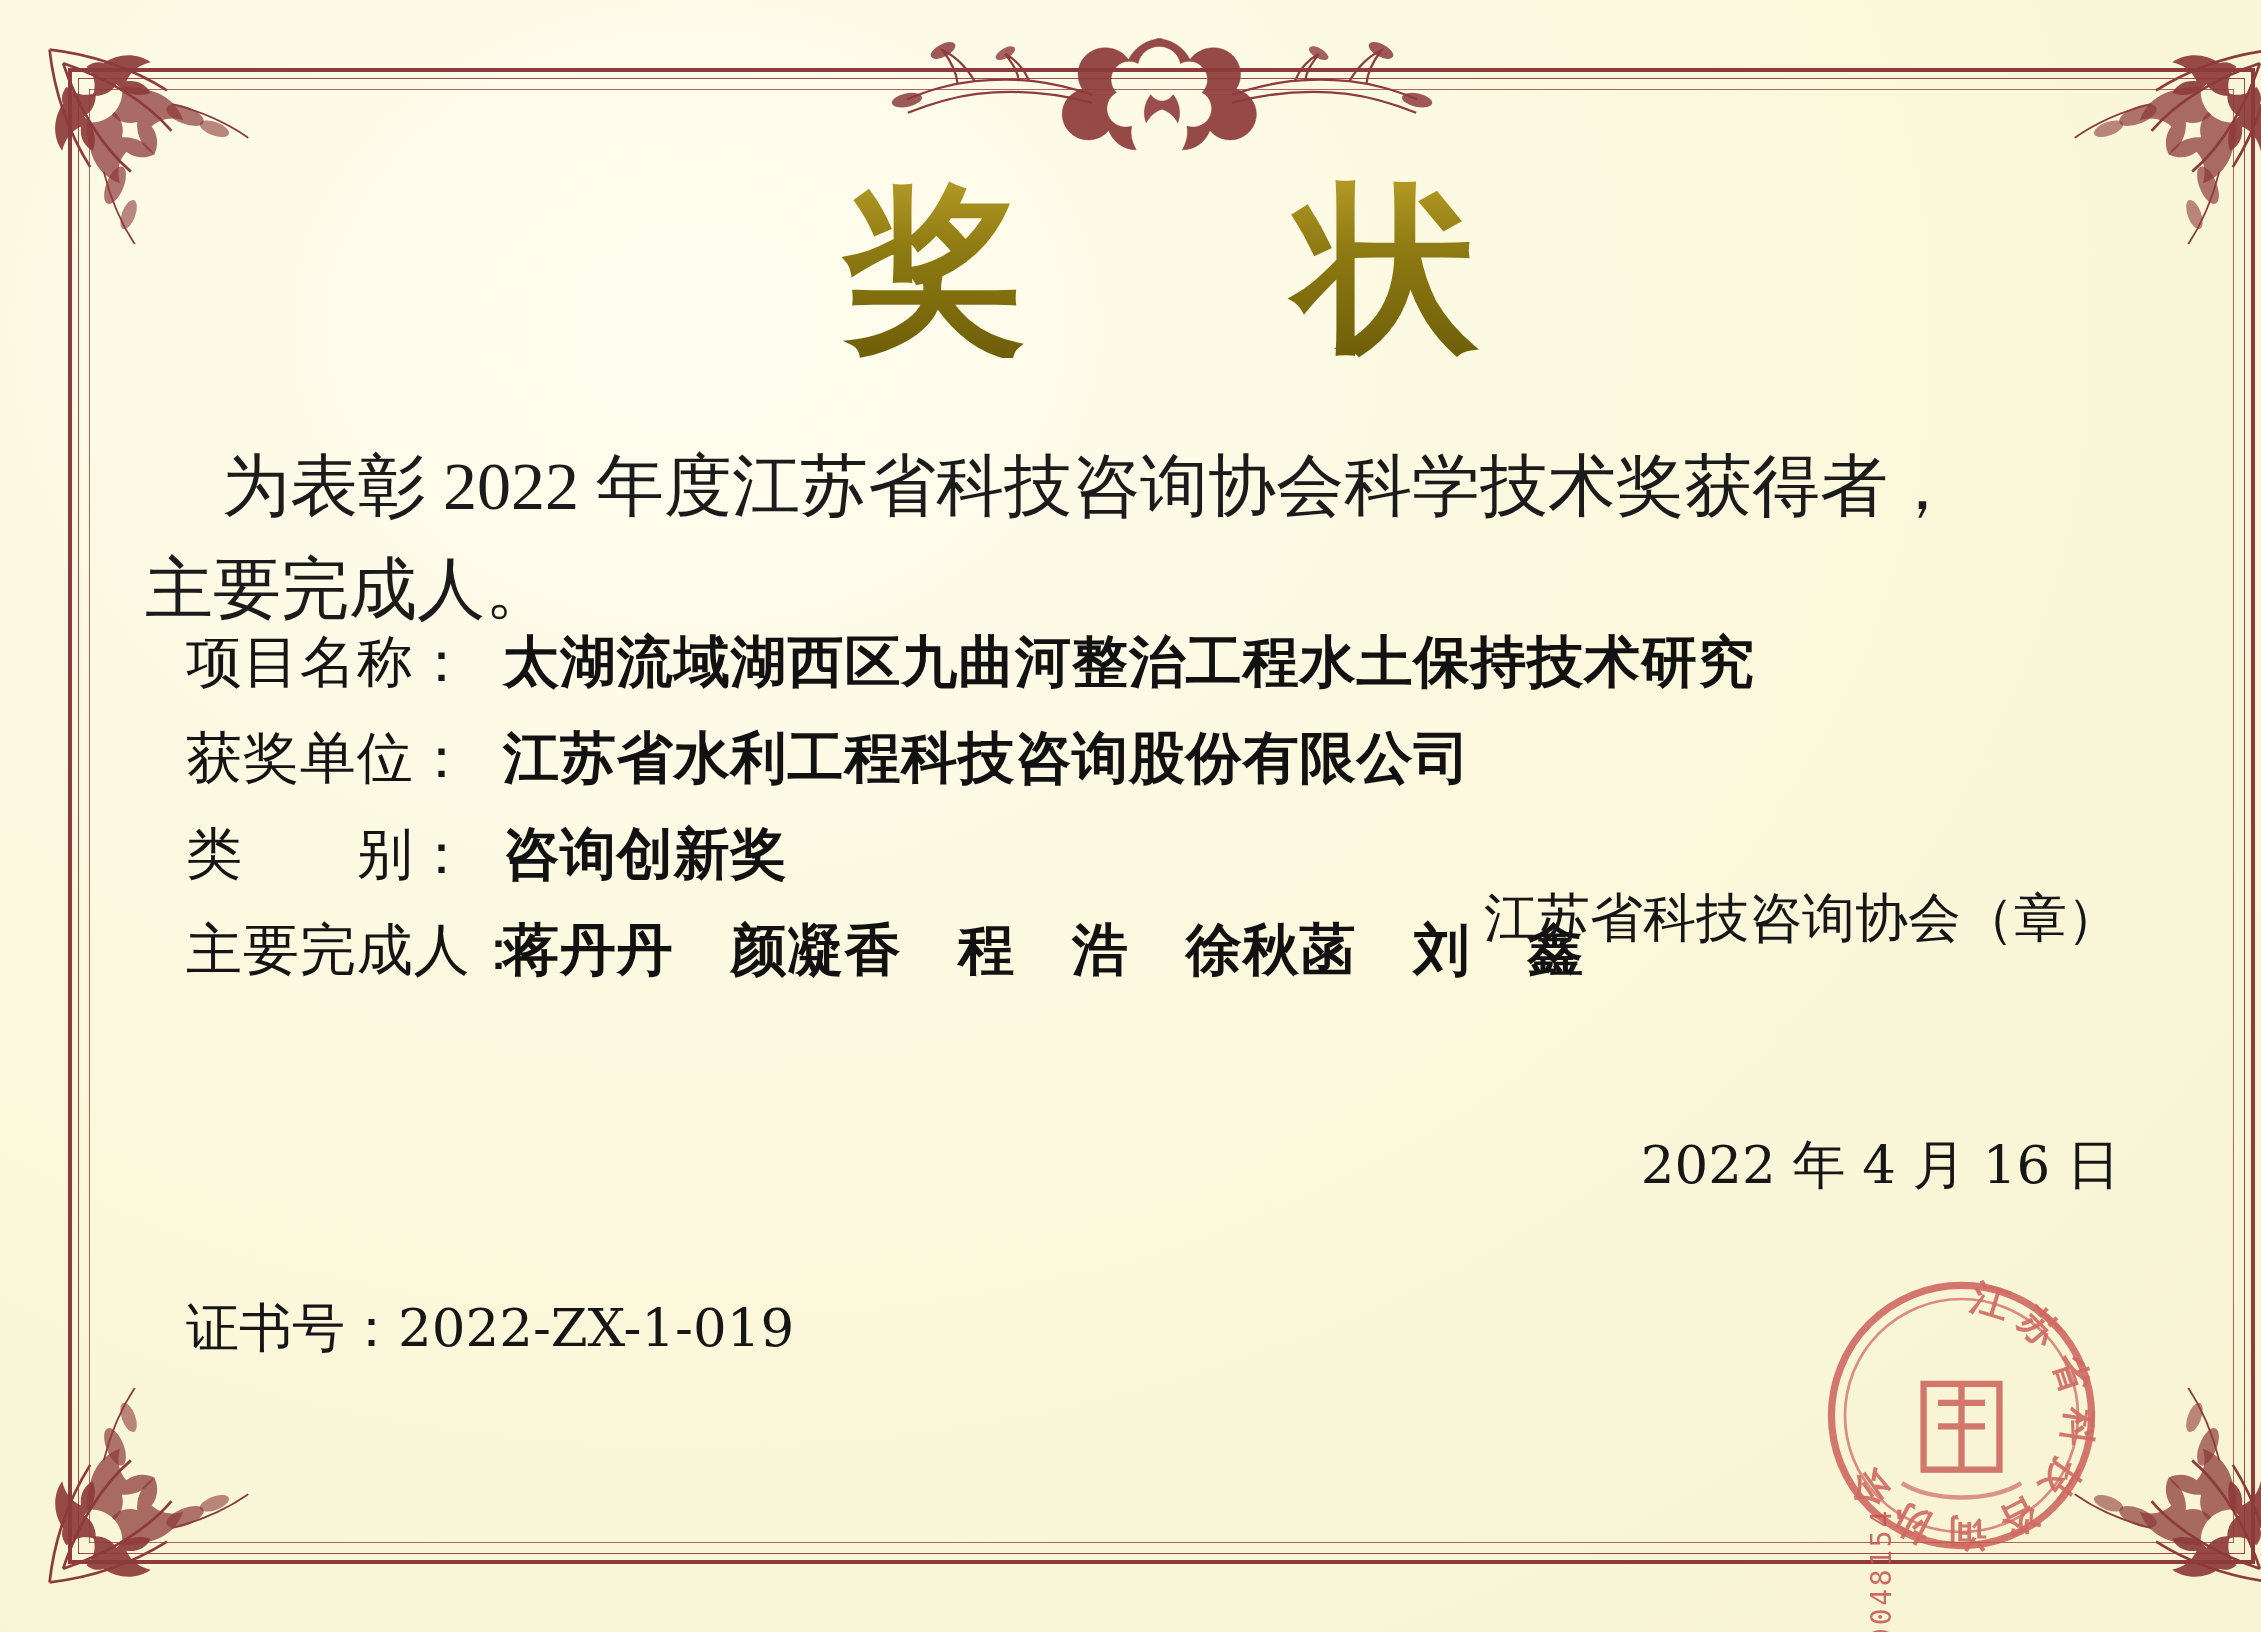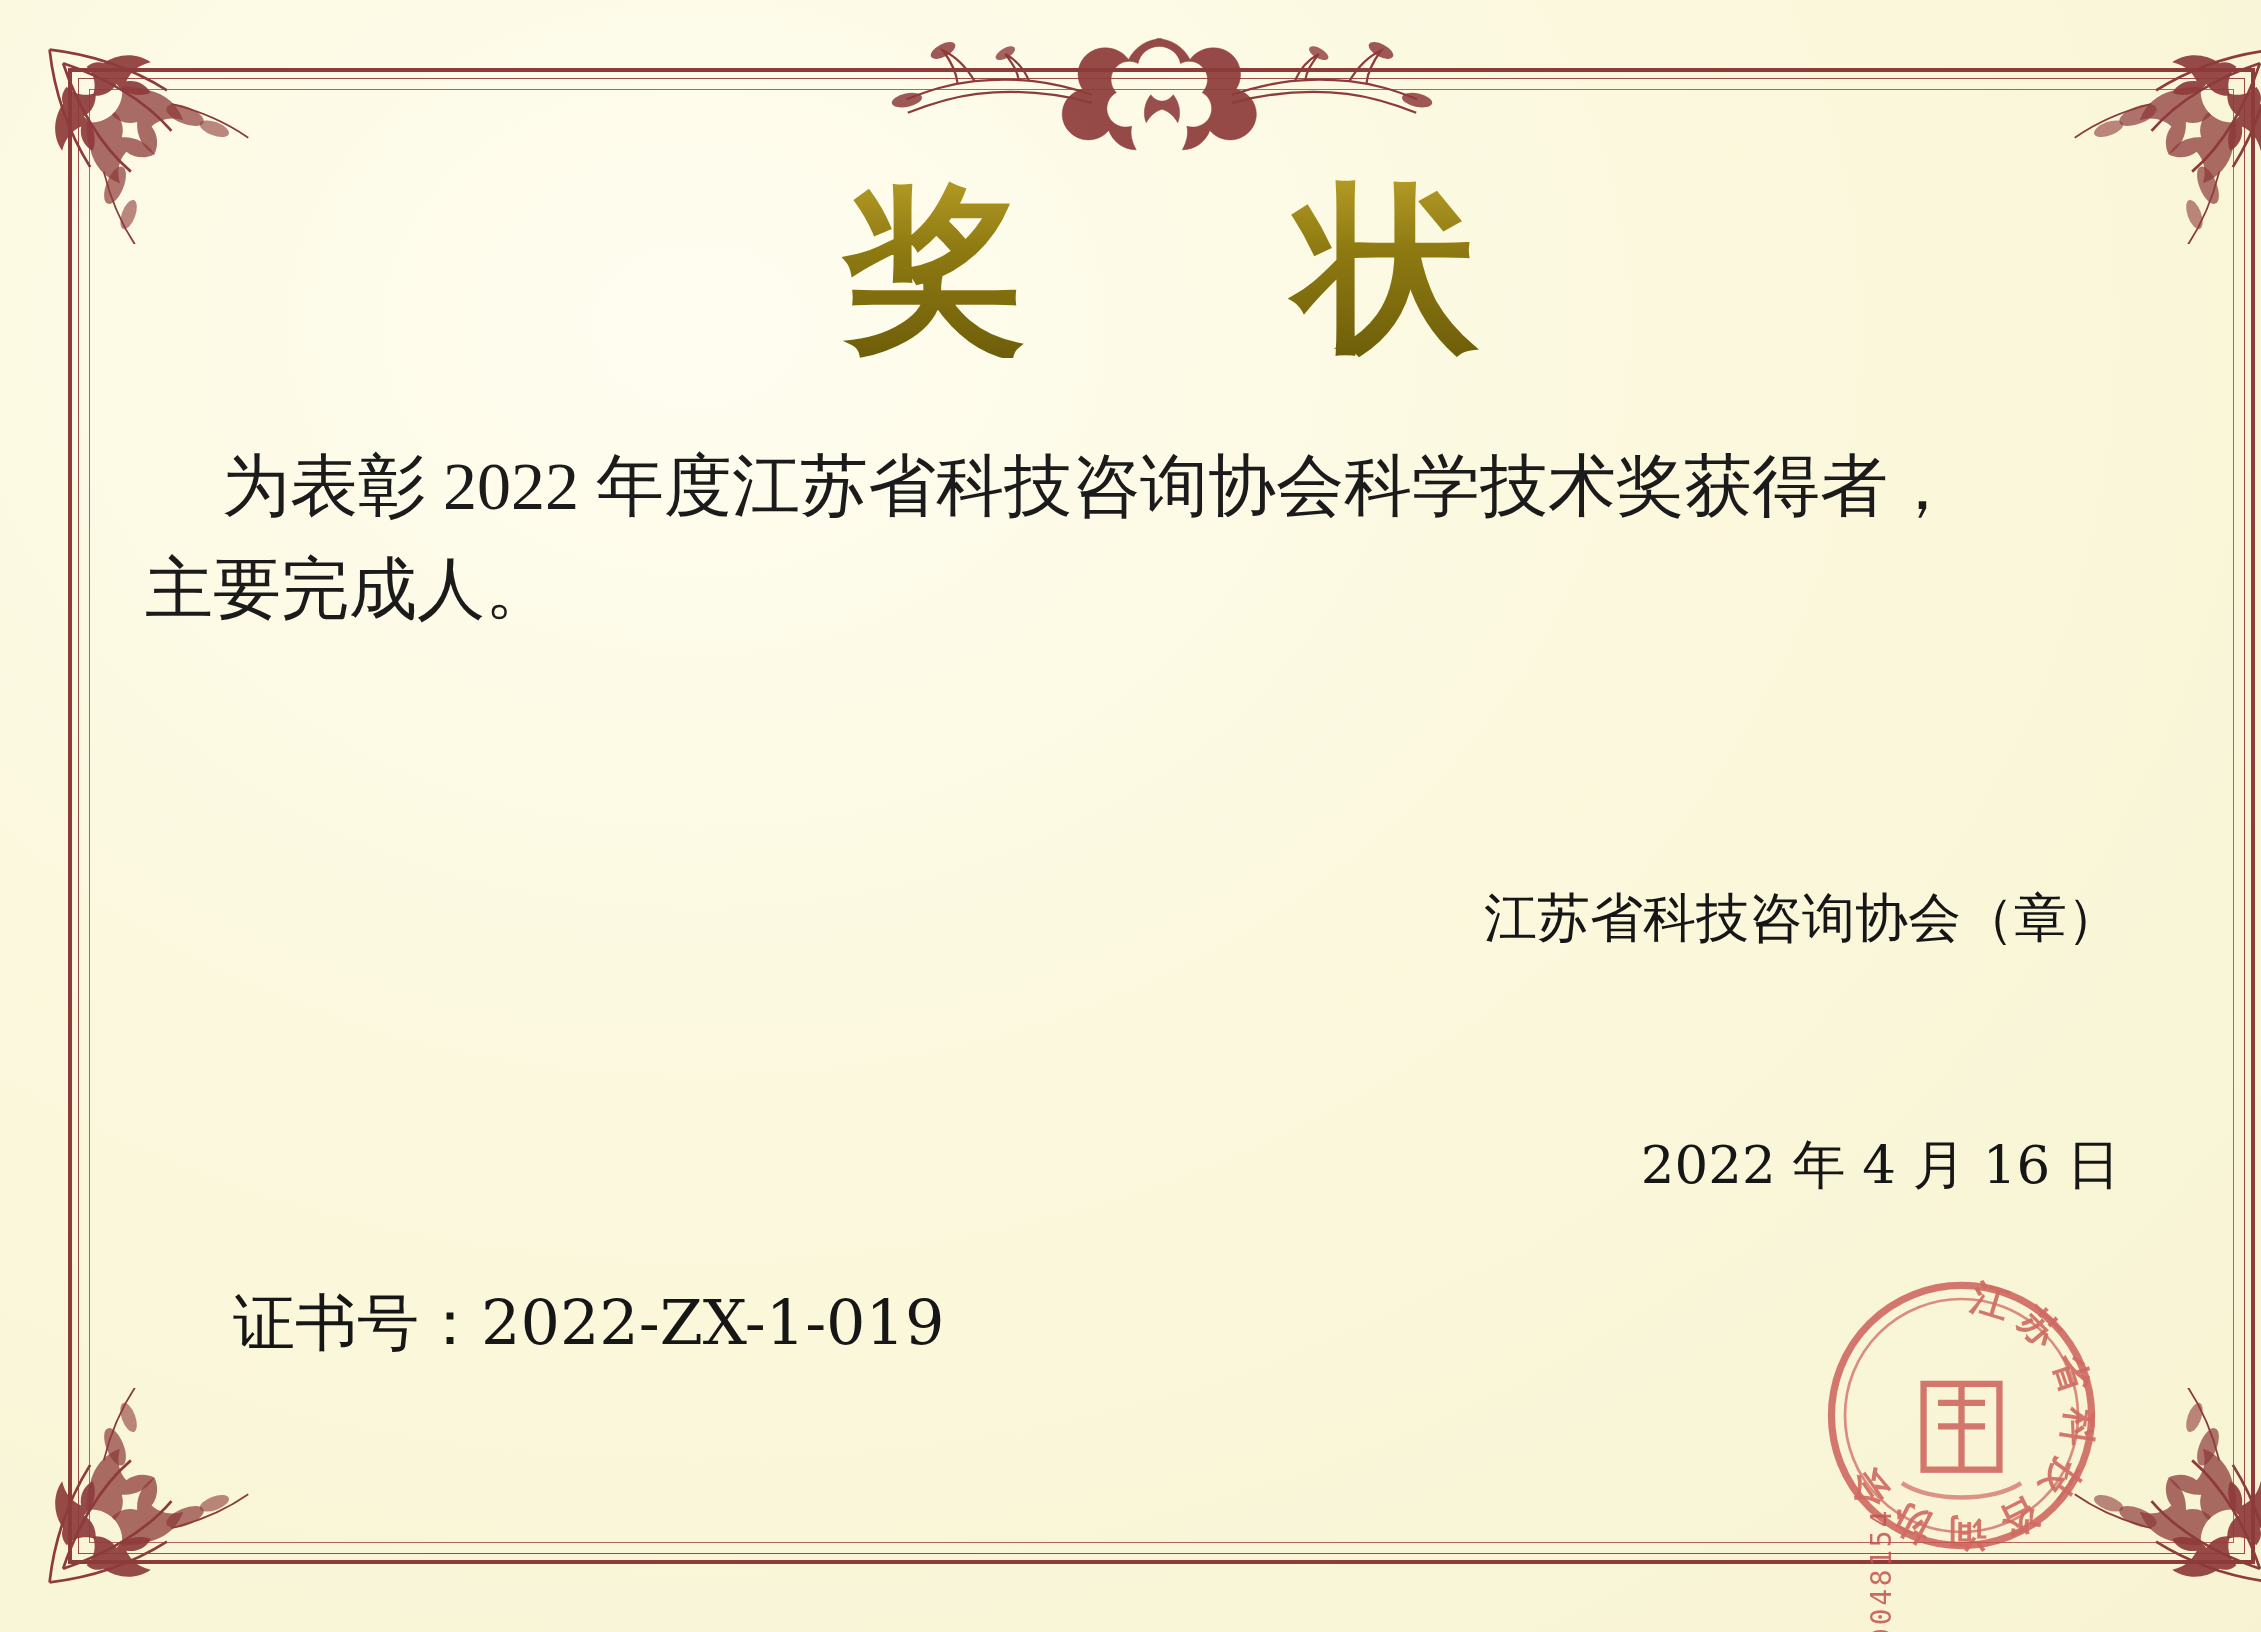--- a/index.html
+++ b/index.html
@@ -151,24 +151,23 @@
     font-weight: 700;
     letter-spacing: 0.9px;
     color: #111111;
     white-space: pre;
   }
 
   .cert-no {
     position: absolute;
     left: 68px;
     bottom: 149px;
-    font-size: 62px;
+    font-size: 53px;
     color: #161616;
     white-space: pre;
-    margin-left: 47px;
   }
 
   .signature {
     position: absolute;
     right: 85px;
     bottom: 144px;
     text-align: right;
     font-size: 53px;
     line-height: 1.55;
     color: #161616;
@@ -339,20 +338,38 @@
 
   <div class="content">
 
     <div class="title">奖 状</div>
 
     <div class="body-text">
       <p class="indent">为表彰 2022 年度江苏省科技咨询协会科学技术奖获得者，</p>
       <p>主要完成人。</p>
     </div>
 
+    <div class="fields">
+      <div class="field-row">
+        <span class="field-label">项目名称：</span>
+        <span class="field-value">太湖流域湖西区九曲河整治工程水土保持技术研究</span>
+      </div>
+      <div class="field-row">
+        <span class="field-label">获奖单位：</span>
+        <span class="field-value">江苏省水利工程科技咨询股份有限公司</span>
+      </div>
+      <div class="field-row">
+        <span class="field-label">类　　别：</span>
+        <span class="field-value">咨询创新奖</span>
+      </div>
+      <div class="field-row">
+        <span class="field-label">主要完成人：</span>
+        <span class="field-value">蒋丹丹　颜凝香　程　浩　徐秋菡　刘　鑫</span>
+      </div>
+    </div>
 
     <div class="cert-no">证书号：2022-ZX-1-019</div>
 
     <div class="signature">
       <div>江苏省科技咨询协会（章）</div>
       <div>2022 年 4 月 16 日</div>
     </div>
   </div>
 
   <div class="seal">

